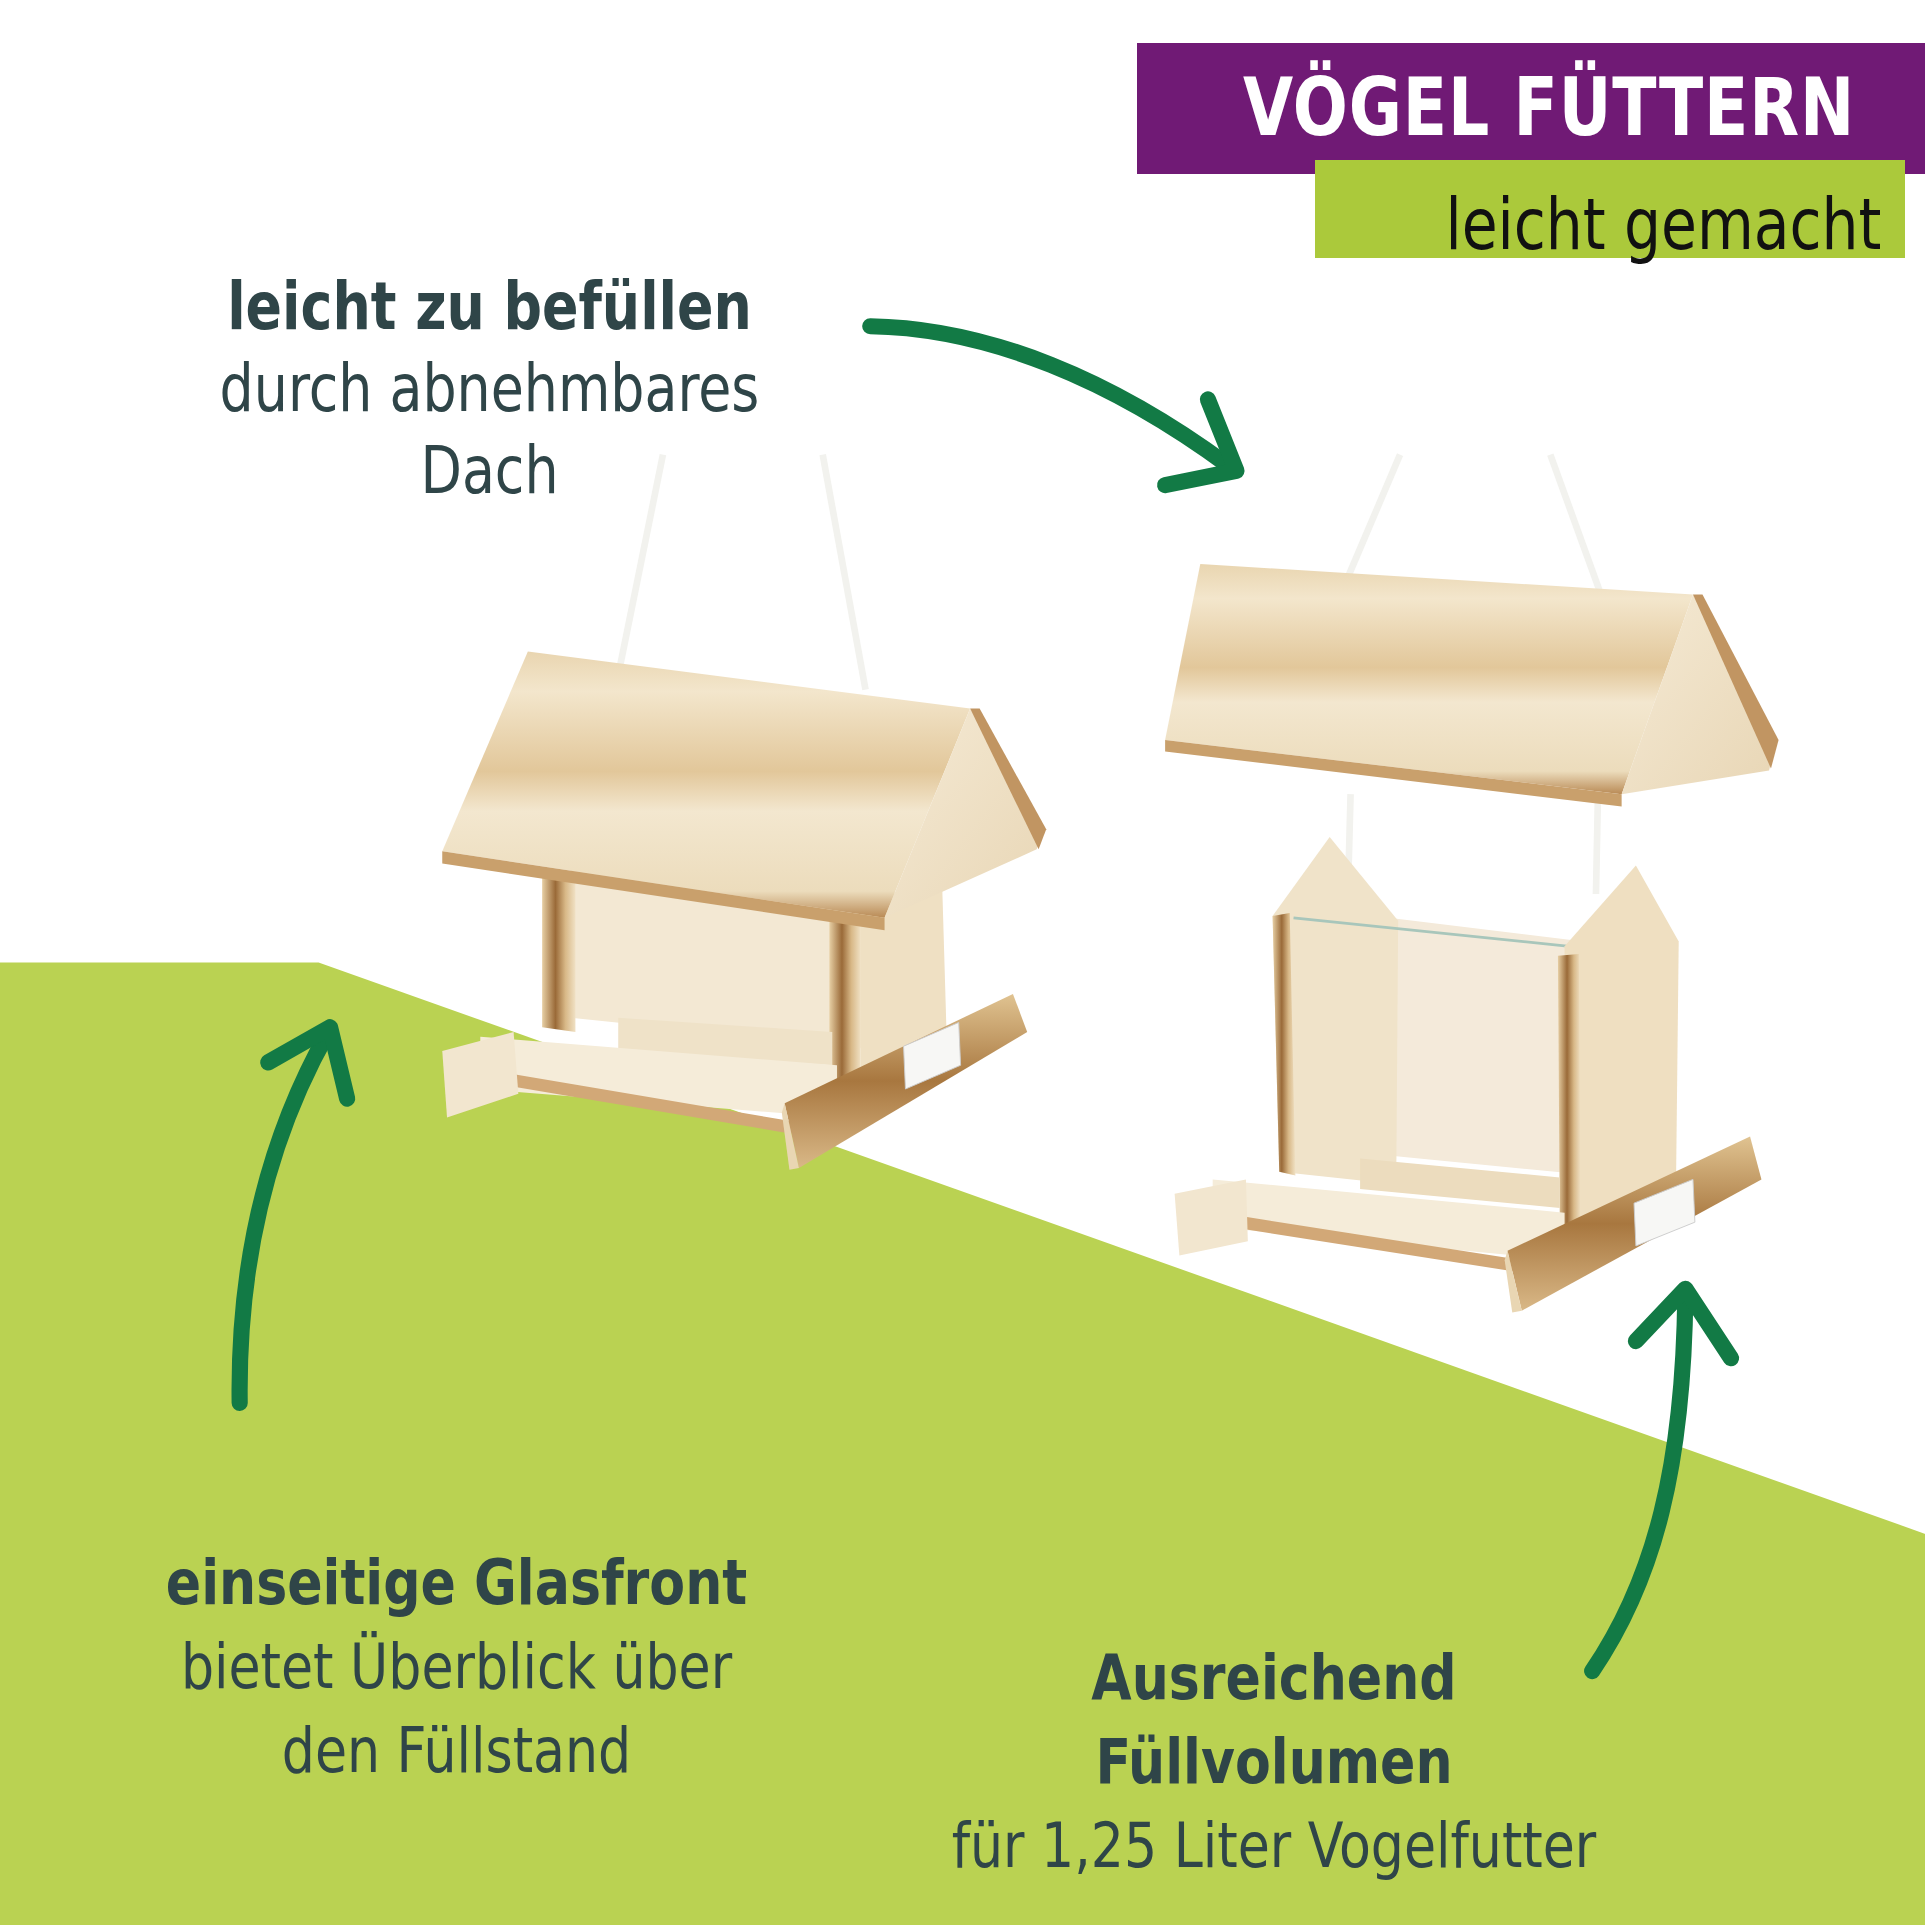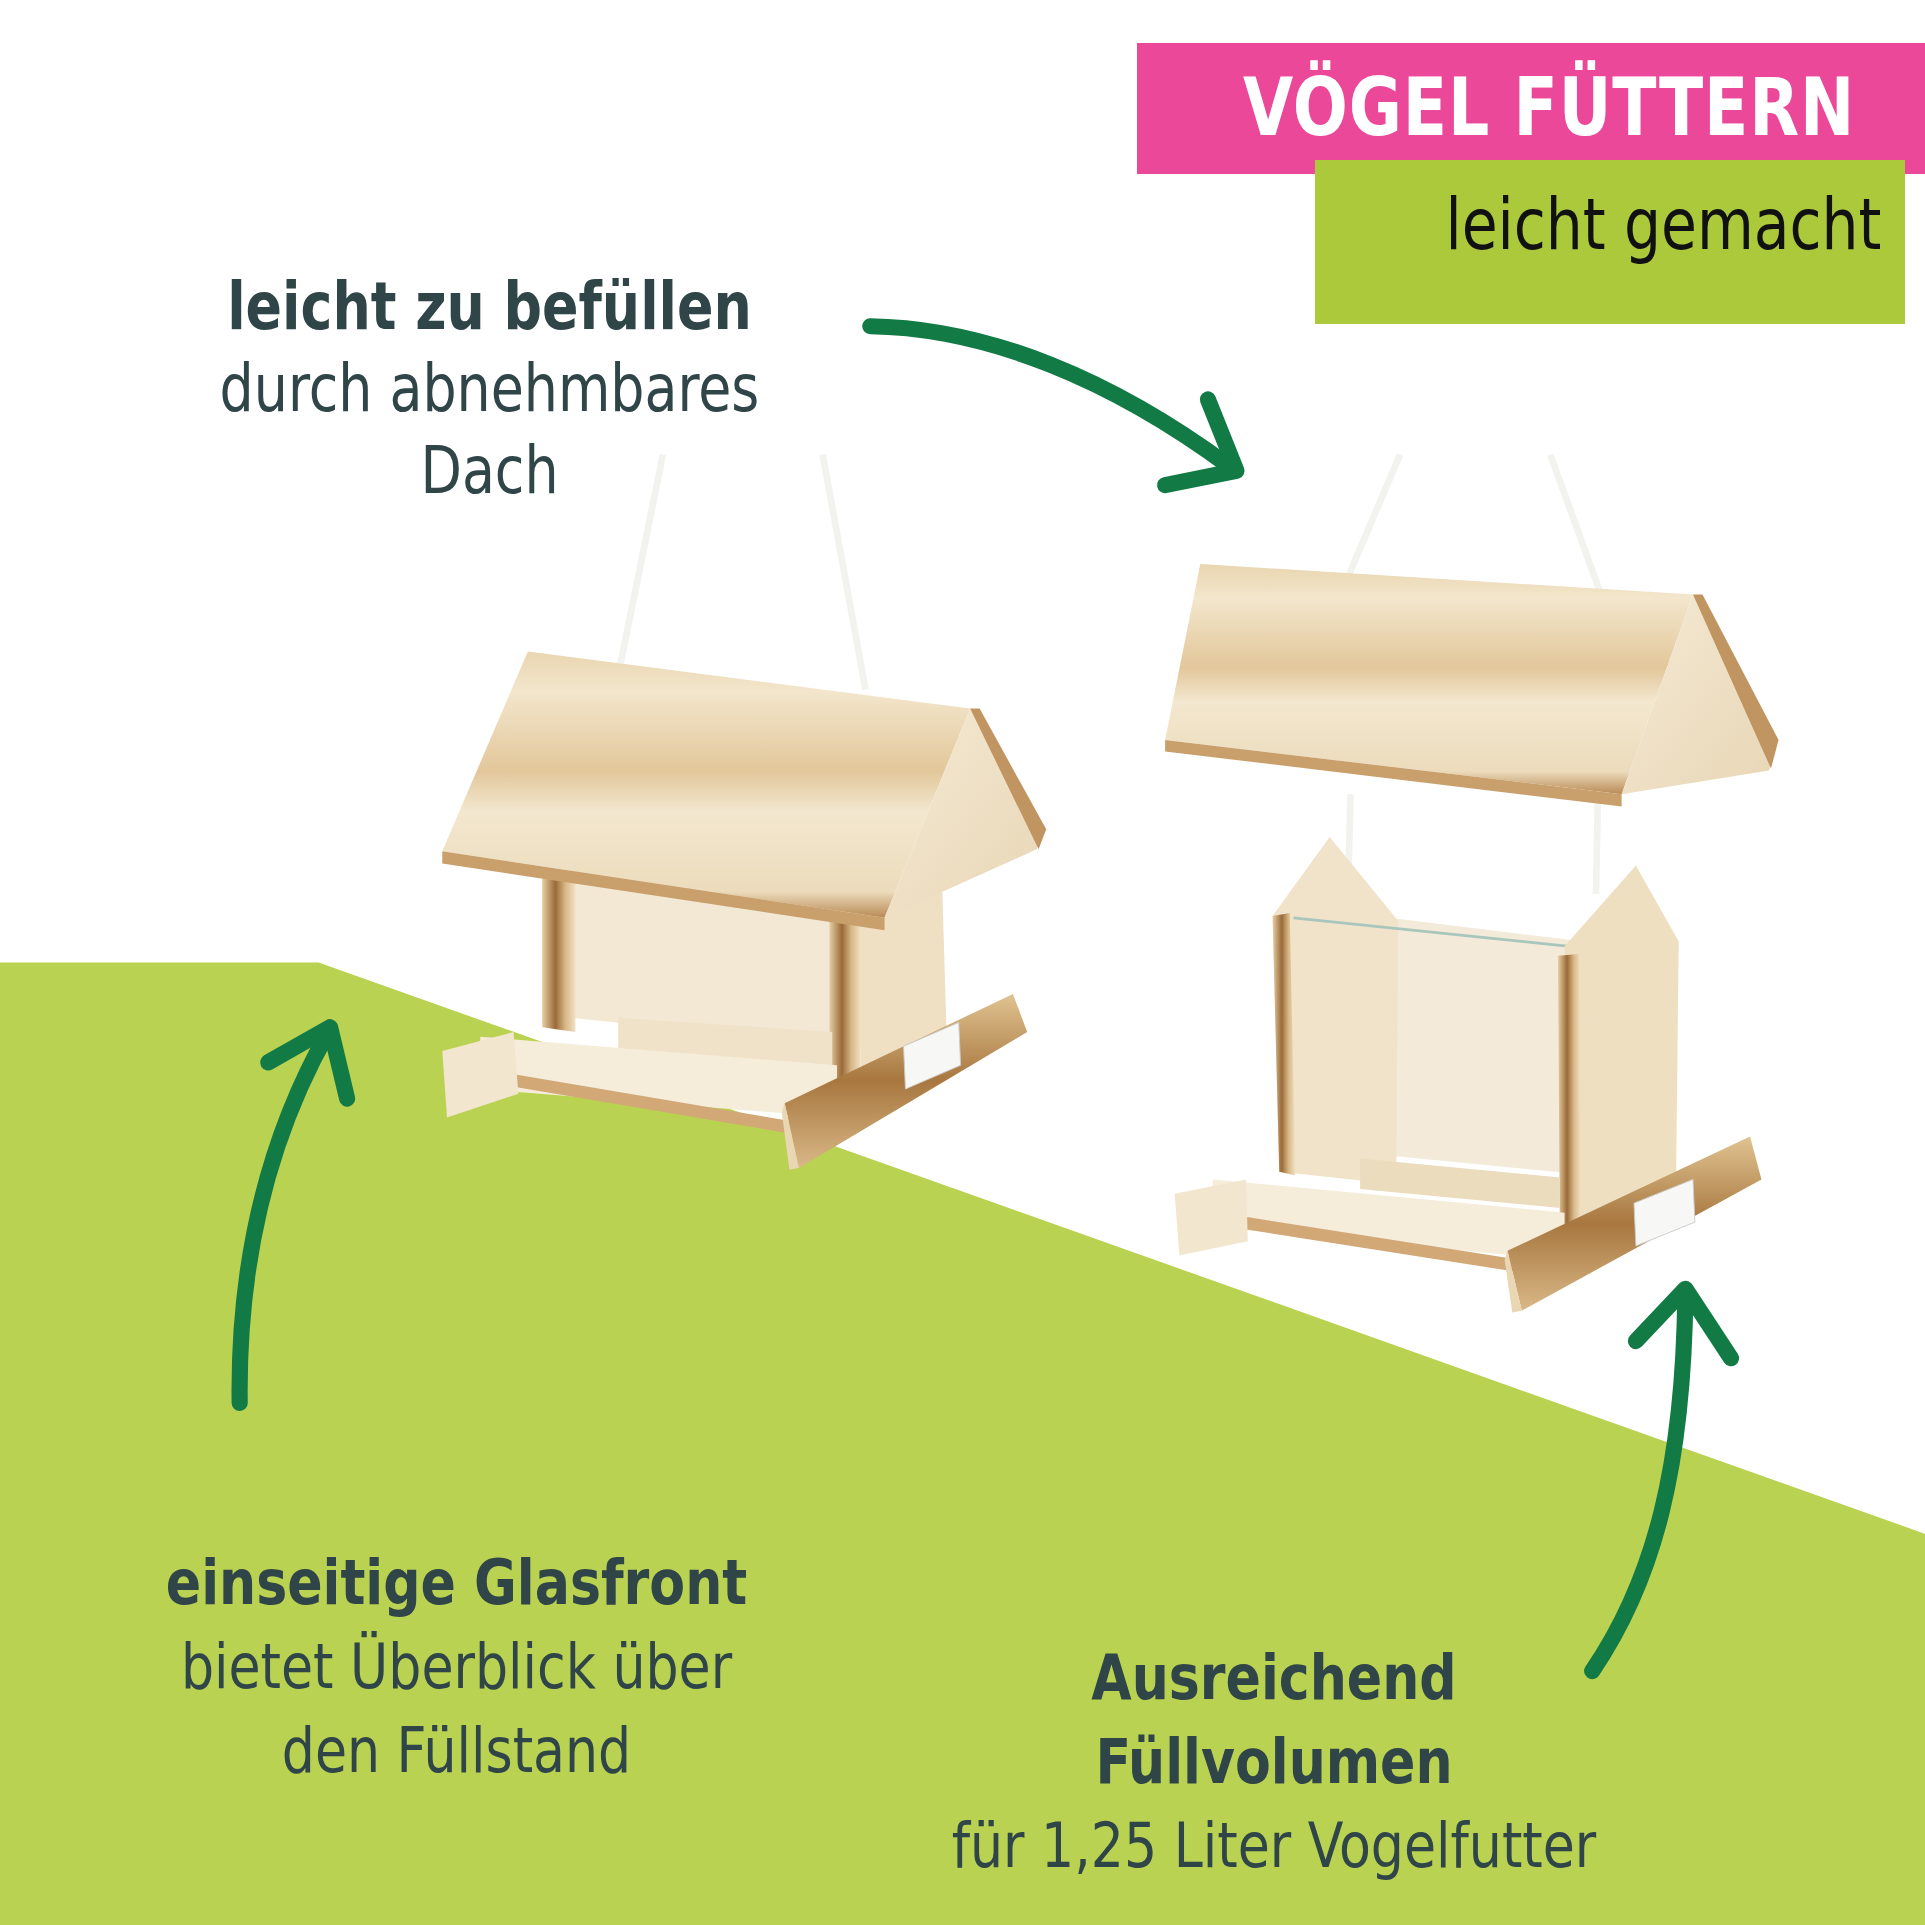--- a/index.html
+++ b/index.html
@@ -1,22 +1,22 @@
 <!DOCTYPE html>
 <html style="font-size:15px"><head>
 <meta charset="utf-8">
 <style>
   html, body { margin:0; padding:0; }
   body { width:1926px; height:1926px; position:relative; overflow:hidden; background:#ffffff;
          font-family:"DejaVu Sans Condensed","DejaVu Sans","Liberation Sans",sans-serif; }
   .layer { position:absolute; left:0; top:0; width:1926px; height:1926px; }
-  .banner-dark { position:absolute; left:1137px; top:43px; width:789px; height:131px; background:#ec4899; }
+  .banner-dark { position:absolute; left:1137px; top:43px; width:789px; height:131px; background:#701a75; }
   .banner-dark span { position:absolute; right:71px; top:17px; color:#ffffff; font-weight:bold;
          font-size:80px; letter-spacing:1px; line-height:95px; font-stretch:condensed; transform:scaleX(0.9); transform-origin:right center; }
-  .banner-light { position:absolute; left:1315px; top:160px; width:590px; height:164px; background:#abc93b; }
+  .banner-light { position:absolute; left:1315px; top:160px; width:590px; height:98px; background:#abc93b; }
   .banner-light span { position:absolute; right:24px; top:21px; color:#111111; font-size:72px; line-height:86px; transform:scaleX(0.9); transform-origin:right center; }
   .caption { position:absolute; color:#2f4548; text-align:center; transform:scaleX(0.92); }
   .caption .bold { font-weight:bold; display:block; }
   .caption .reg { display:block; }
   .cap1 { left:133px; top:266px; width:713px; font-size:65px; line-height:82px; }
   .cap2 { left:95px; top:1541px; width:723px; font-size:63px; line-height:84px; }
   .cap3 { left:846px; top:1636px; width:856px; font-size:63px; line-height:84px; }
 </style>
 </head>
 <body>

